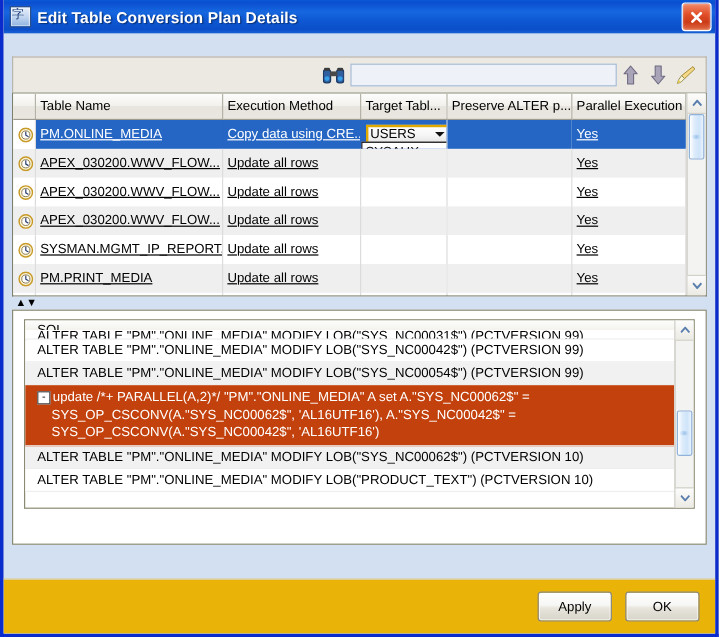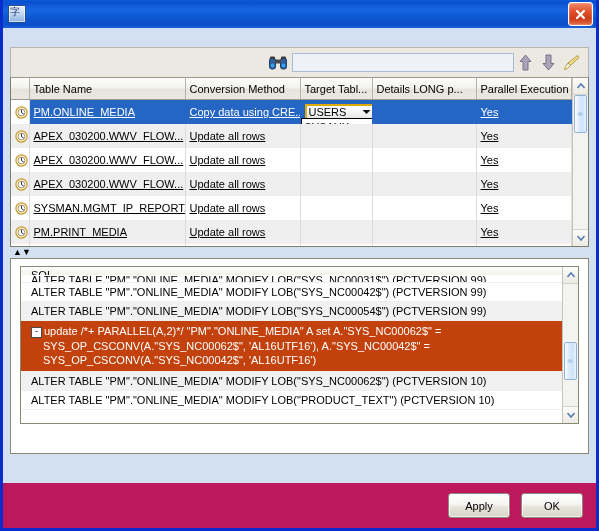--- a/index.html
+++ b/index.html
@@ -313,21 +313,21 @@
     vertical-align: 1px;
     cursor: pointer;
   }
   .sql-row.sel .cont { padding-left: 12px; display: block; }
 
   
   .btnbar {
     position: absolute;
     left: 0; right: 0; bottom: 0;
     height: 46px;
-    background: #be185d;
+    background: #eab308;
     border-top: 1px solid #d2e0f2;
     display: flex;
     align-items: center;
     justify-content: flex-end;
     padding-right: 13px;
     gap: 11px;
     box-sizing: border-box;
   }
   .btn {
     width: 60px; height: 23px;
@@ -342,20 +342,21 @@
     font-family: "Liberation Sans", sans-serif;
   }
 </style>
 </head>
 <body>
 
 <div class="window">
 
   <div class="titlebar">
     <div class="title-icon"></div>
+    <div class="titlebar-text">Edit Table Conversion Plan Details</div>
     <div class="close-btn">
       <svg width="11" height="11" viewBox="0 0 11 11">
         <path d="M2 2 L9 9 M9 2 L2 9" stroke="#ffffff" stroke-width="2.2" stroke-linecap="round"></path>
       </svg>
     </div>
   </div>
 
   <div class="client">
 
     <div class="toolbar">
@@ -401,23 +402,23 @@
               <col style="width:156px">
               <col style="width:115px">
             <col style="width:72px">
               <col style="width:104px">
               <col style="width:auto">
           </colgroup>
           <thead>
             <tr>
               <th></th>
               <th>Table Name</th>
-              <th>Conversion Method</th>
+              <th>Execution Method</th>
               <th>Target Tabl...</th>
-              <th>Details LONG p...</th>
+              <th>Preserve ALTER p...</th>
               <th>Parallel Execution</th>
             </tr>
           </thead>
           <tbody>
 
             <tr class="row selected">
               <td class="c-icon">
                 <svg class="rowicon" viewBox="0 0 13 13">
                   <circle cx="6.5" cy="6.5" r="5.6" fill="#fdf4d8" stroke="#c79a27" stroke-width="1.2"></circle>
                   <circle cx="6.5" cy="6.5" r="3.4" fill="#ffffff" stroke="#7b6b3a" stroke-width="0.7"></circle>

